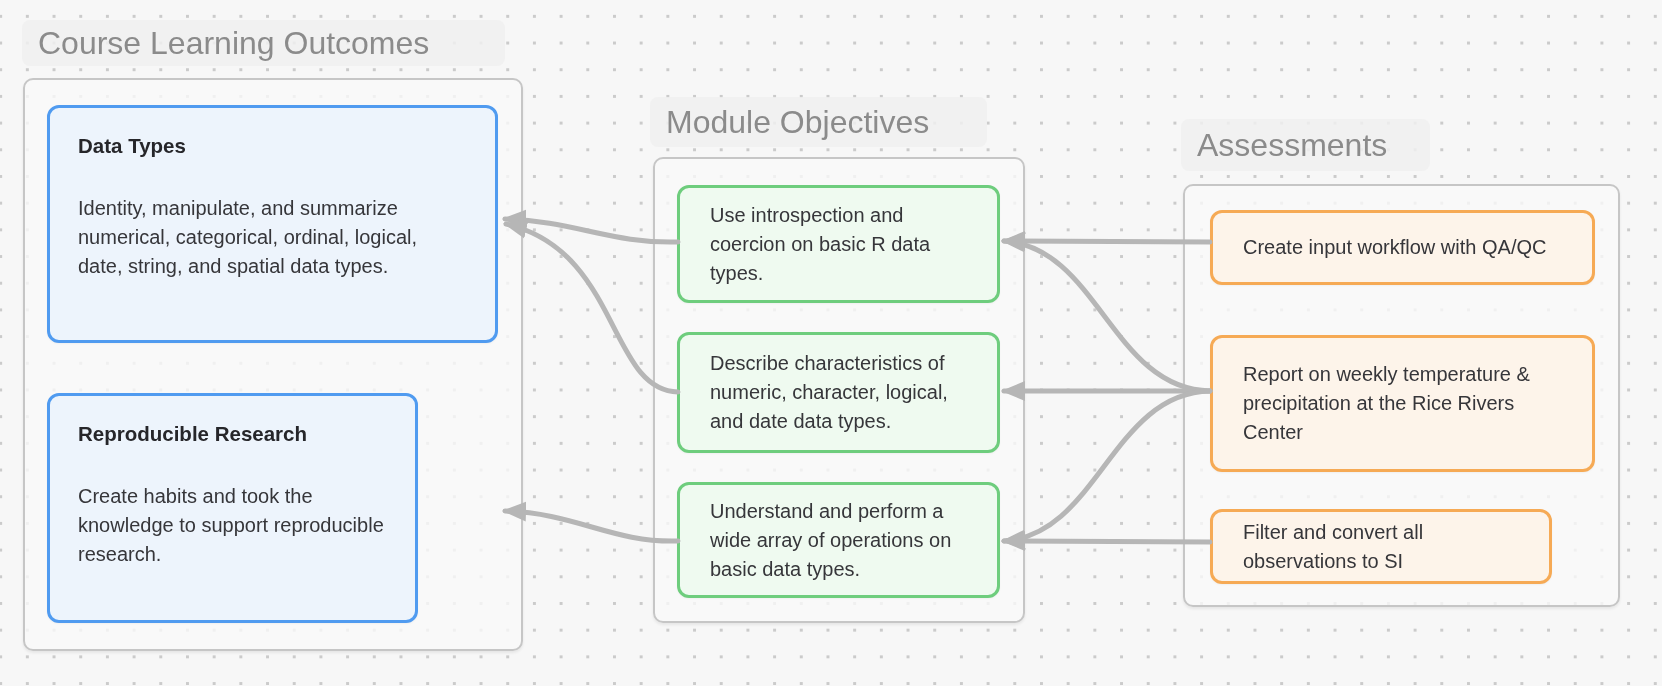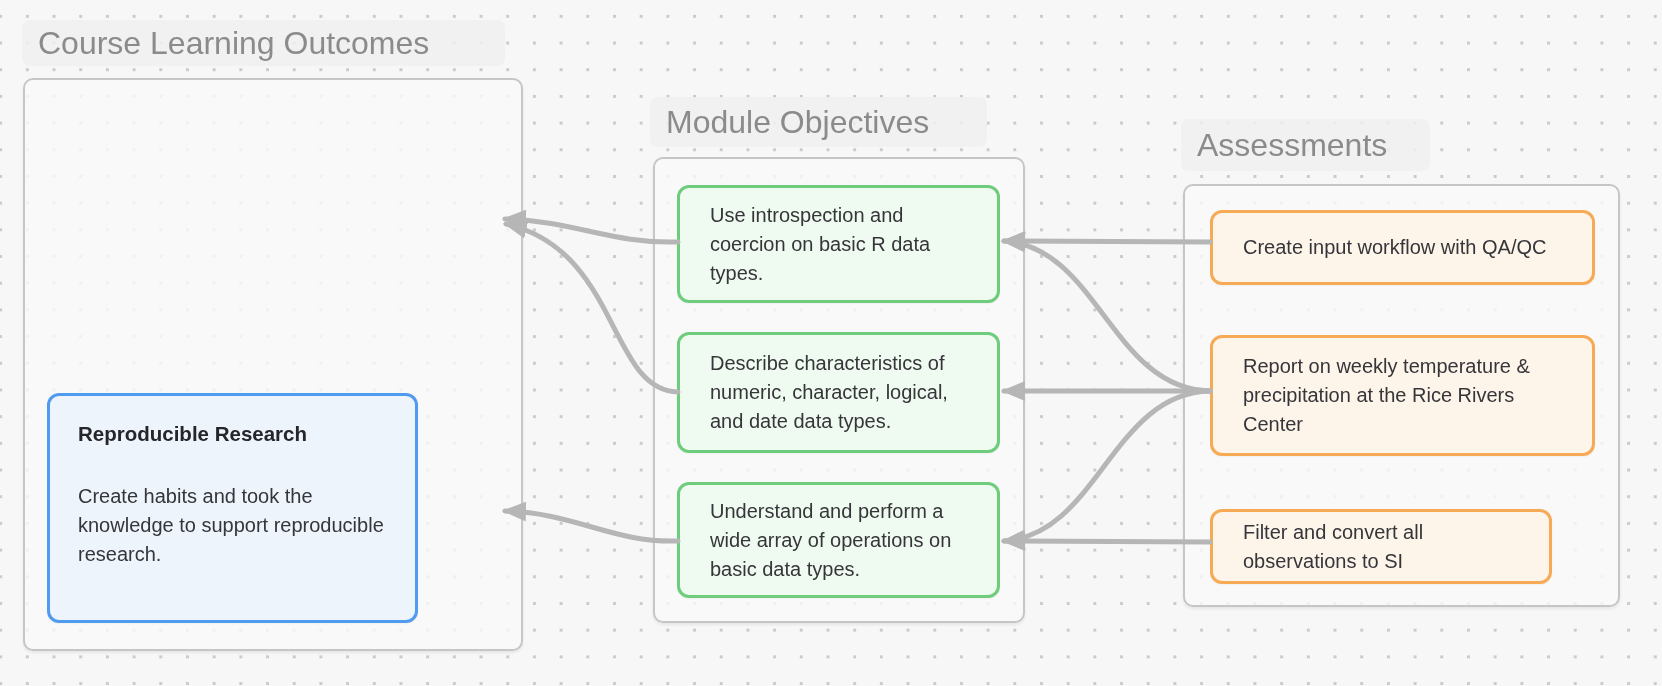--- a/index.html
+++ b/index.html
@@ -100,20 +100,24 @@
       <path d="M 1210,391 C 1140,391 1072,391 1004,391" class="link" marker-end="url(#arrowhead)"></path>
       <path d="M 1210,391 C 1112,393 1098,535 1004,541" class="link" marker-end="url(#arrowhead)"></path>
       <path d="M 1210,542 C 1140,542 1072,541 1004,541" class="link" marker-end="url(#arrowhead)"></path>
     </svg>
 
   <div class="chip" style="left:22px; top:20px; width:483px; height:46px">Course Learning Outcomes</div>
   <div class="chip" style="left:650px; top:97px; width:337px; height:50px">Module Objectives</div>
   <div class="chip" style="left:1181px; top:119px; width:249px; height:52px">Assessments</div>
 
   <div class="frame" style="left:23px; top:78px; width:500px; height:573px">
+    <div class="card blue" style="left:22px; top:25px; width:451px; height:238px">
+      <h3>Data Types</h3>
+      <p>Identity, manipulate, and summarize numerical, categorical, ordinal, logical, date, string, and spatial data types.</p>
+    </div>
     <div class="card blue" style="left:22px; top:313px; width:371px; height:230px">
       <h3>Reproducible Research</h3>
       <p>Create habits and took the knowledge to support reproducible research.</p>
     </div>
   </div>
 
   <div class="frame" style="left:653px; top:157px; width:372px; height:466px">
     <div class="card green center" style="left:22px; top:173px; width:323px; height:121px">
       <p>Describe characteristics of numeric, character, logical, and date data types.</p>
     </div>
@@ -122,21 +126,21 @@
     </div>
     <div class="card green center" style="left:22px; top:323px; width:323px; height:116px">
       <p>Understand and perform a wide array of operations on basic data types.</p>
     </div>
   </div>
 
   <div class="frame" style="left:1183px; top:184px; width:437px; height:423px">
     <div class="card orange center" style="left:25px; top:24px; width:385px; height:75px">
       <p>Create input workflow with QA/QC</p>
     </div>
-    <div class="card orange center" style="left:25px; top:149px; width:385px; height:121px">
+    <div class="card orange center" style="left:25px; top:149px; width:385px; height:137px">
       <p>Report on weekly temperature &amp; precipitation at the Rice Rivers Center</p>
     </div>
     <div class="card orange center" style="left:25px; top:323px; width:342px; height:75px">
       <p>Filter and convert all observations to SI</p>
     </div>
   </div>
 
 </div>
 
 </body></html>

